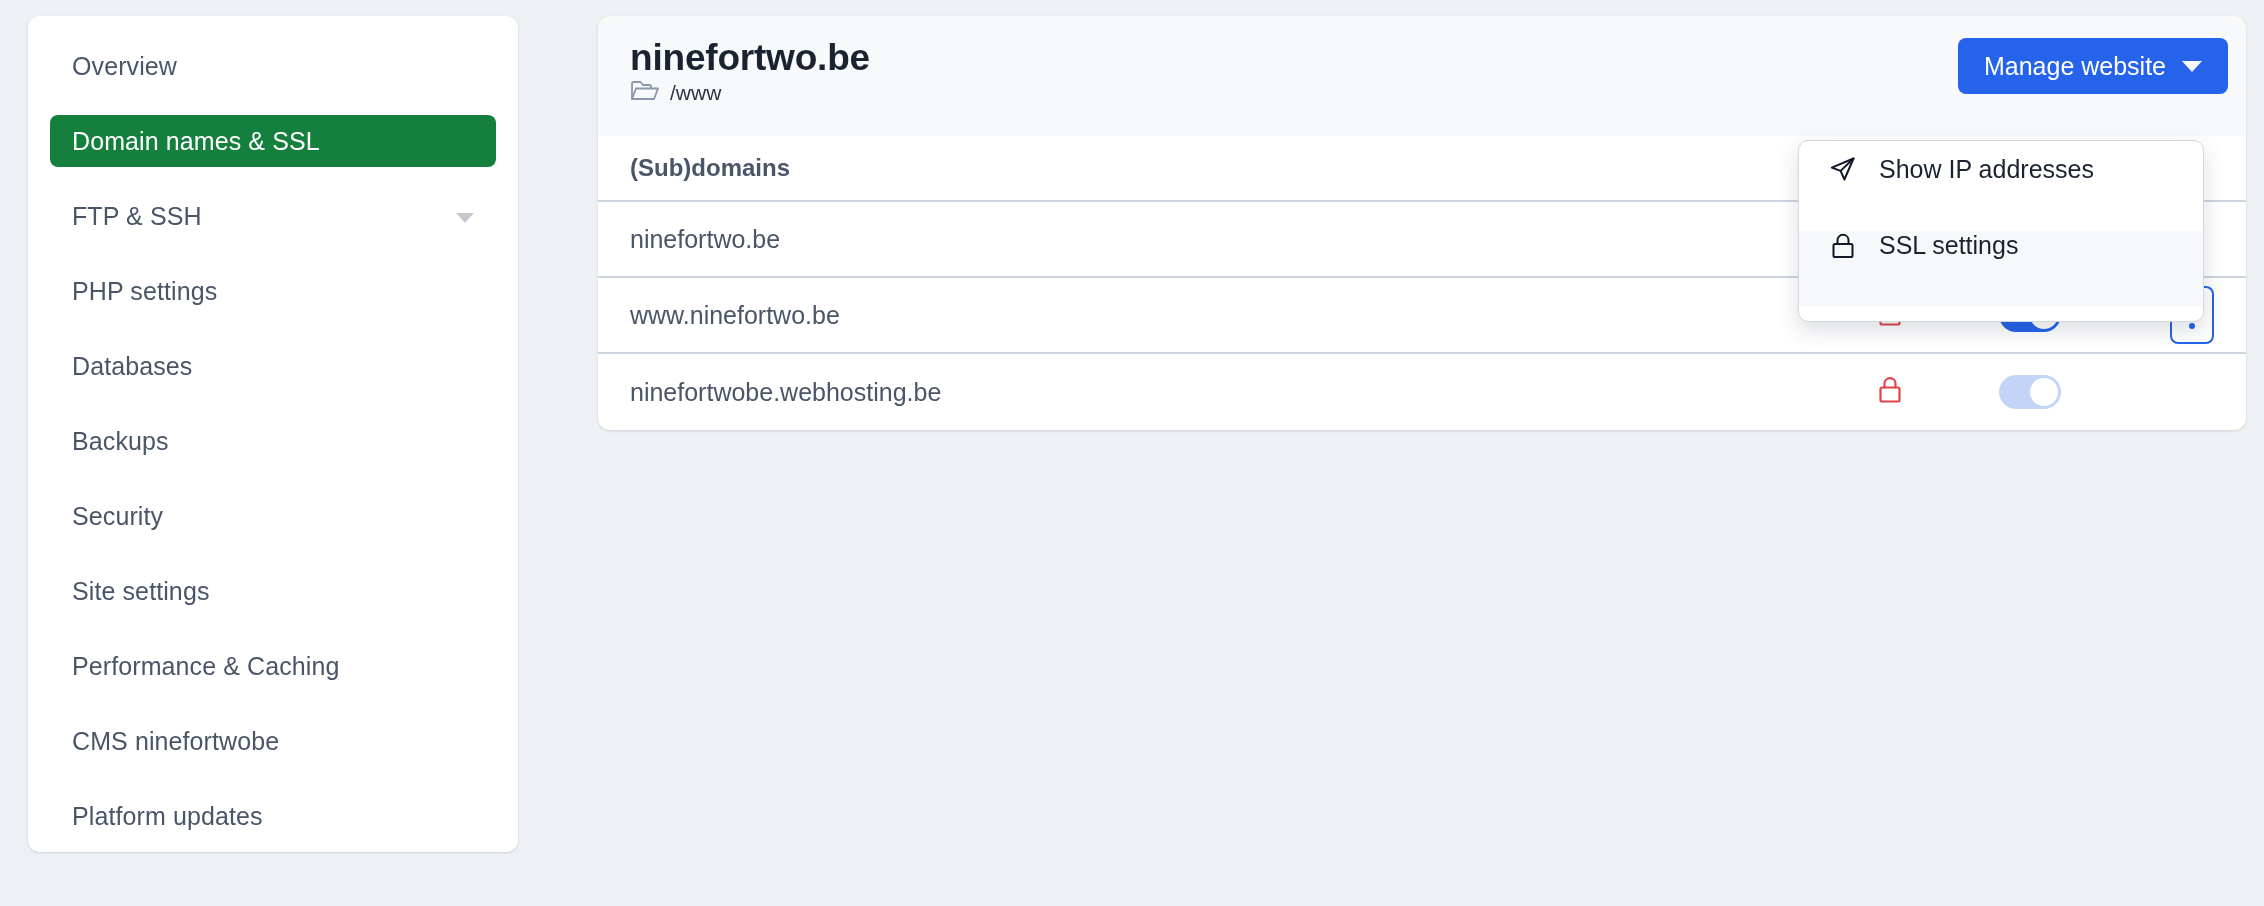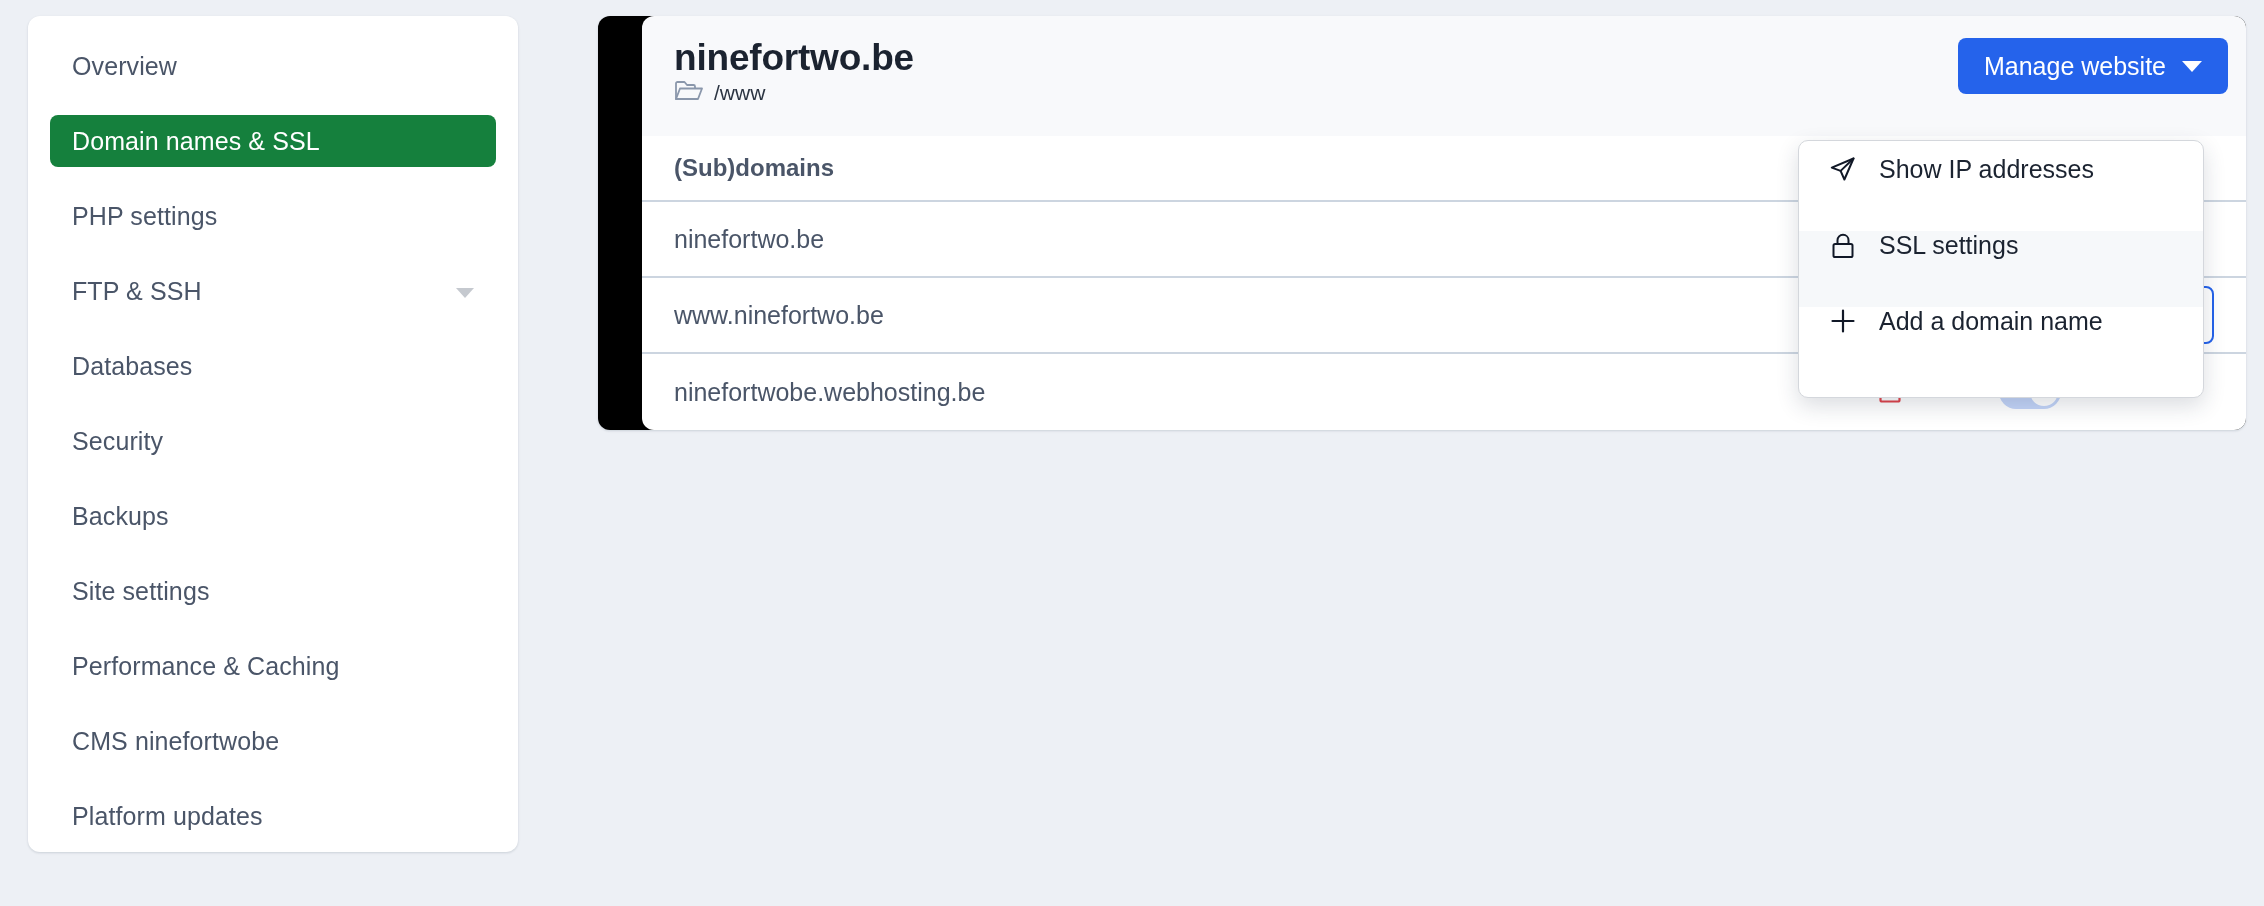--- a/index.html
+++ b/index.html
@@ -59,24 +59,23 @@
     border-top: 10px solid #c5c9cf;
   }
 
   
   .main {
     position: absolute;
     left: 598px;
     top: 16px;
     width: 1648px;
     border-radius: 12px;
-    background: #000000;
+    background: #fde047;
     box-shadow: 0 1px 3px rgba(30,45,70,.10), 0 1px 2px rgba(30,45,70,.06);
     overflow: visible;
-    padding-left: 44px;
   }
   .card-header {
     position: relative;
     background: #f8f9fb;
     border-radius: 12px 12px 0 0;
     height: 120px;
     padding: 22px 32px 0 32px;
   }
   .page-title {
     font-size: 37px;
@@ -218,38 +217,38 @@
 
     <div class="nav-item">
       <span>Overview</span>
     </div>
 
     <div class="nav-item active">
       <span>Domain names &amp; SSL</span>
     </div>
 
     <div class="nav-item">
-      <span>PHP settings</span>
-    </div>
-
-    <div class="nav-item">
       <span>FTP &amp; SSH</span>
       <span class="nav-caret"></span>
     </div>
 
     <div class="nav-item">
+      <span>PHP settings</span>
+    </div>
+
+    <div class="nav-item">
       <span>Databases</span>
     </div>
 
     <div class="nav-item">
+      <span>Backups</span>
+    </div>
+
+    <div class="nav-item">
       <span>Security</span>
-    </div>
-
-    <div class="nav-item">
-      <span>Backups</span>
     </div>
 
     <div class="nav-item">
       <span>Site settings</span>
     </div>
 
     <div class="nav-item">
       <span>Performance &amp; Caching</span>
     </div>
 
@@ -358,26 +357,18 @@
       <div class="menu-item hover">
         <span class="menu-icon">
           <svg width="26" height="30" viewBox="0 0 26 30" fill="none">
             <rect x="3.5" y="13" width="19" height="13" rx="1.6" stroke="#111827" stroke-width="2"></rect>
             <path d="M7.5 13V9.2C7.5 6.2 9.9 3.8 13 3.8C16.1 3.8 18.5 6.2 18.5 9.2V13" stroke="#111827" stroke-width="2" stroke-linecap="round"></path>
           </svg>
         </span>
         <span>SSL settings</span>
       </div>
 
-      <div class="menu-item">
-        <span class="menu-icon">
-          <svg width="28" height="28" viewBox="0 0 28 28" fill="none">
-            <path d="M14 3.5V24.5M3.5 14H24.5" stroke="#111827" stroke-width="2.2" stroke-linecap="round"></path>
-          </svg>
-        </span>
-        <span>Add a domain name</span>
-      </div>
 
     </div>
 
   </section>
 
 </div>
 
 </body></html>

